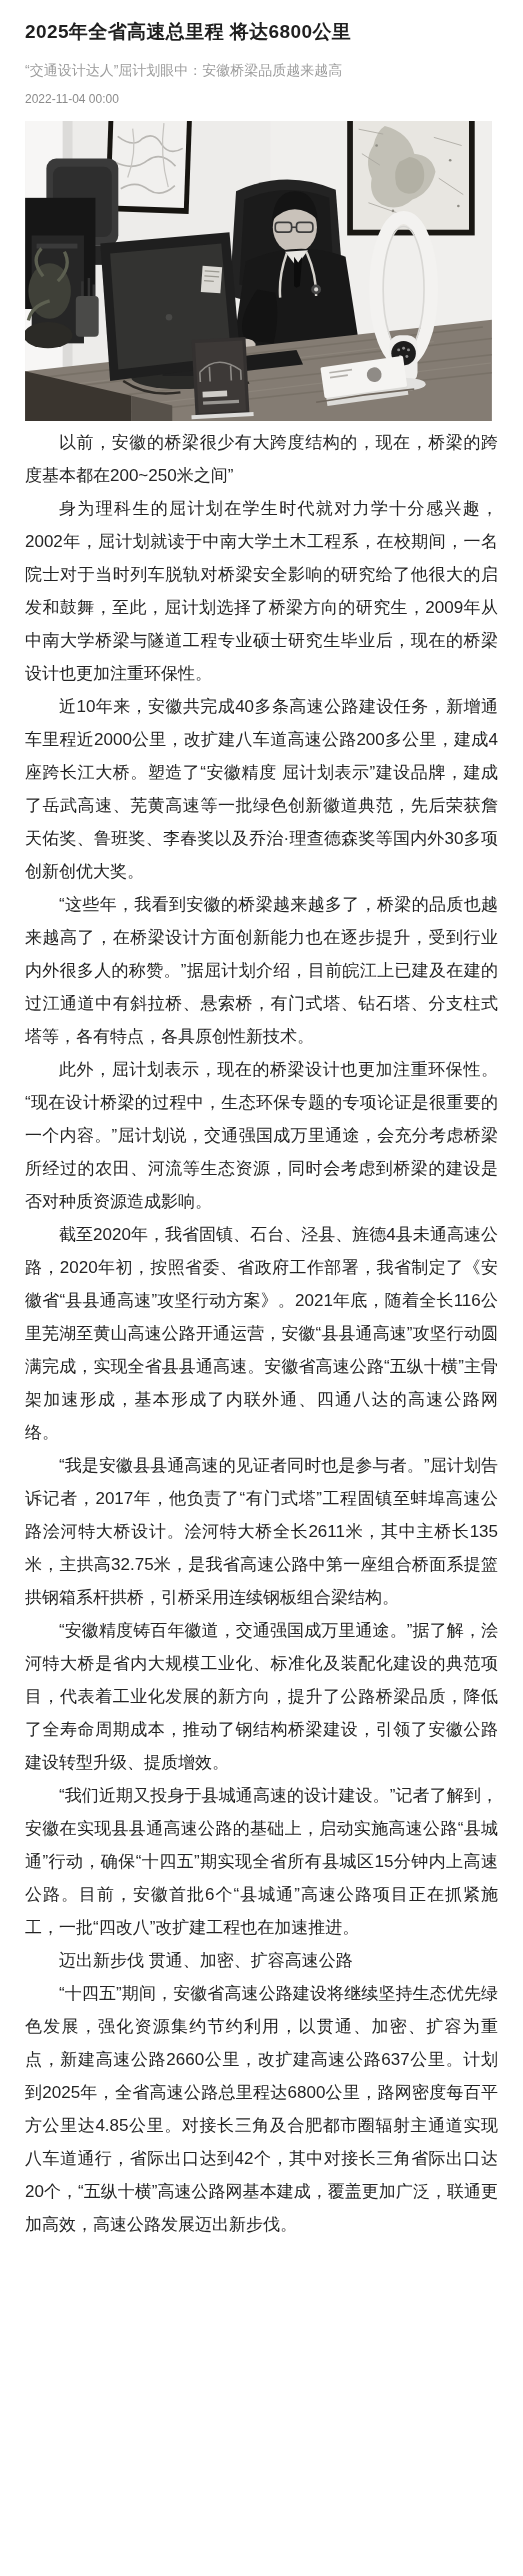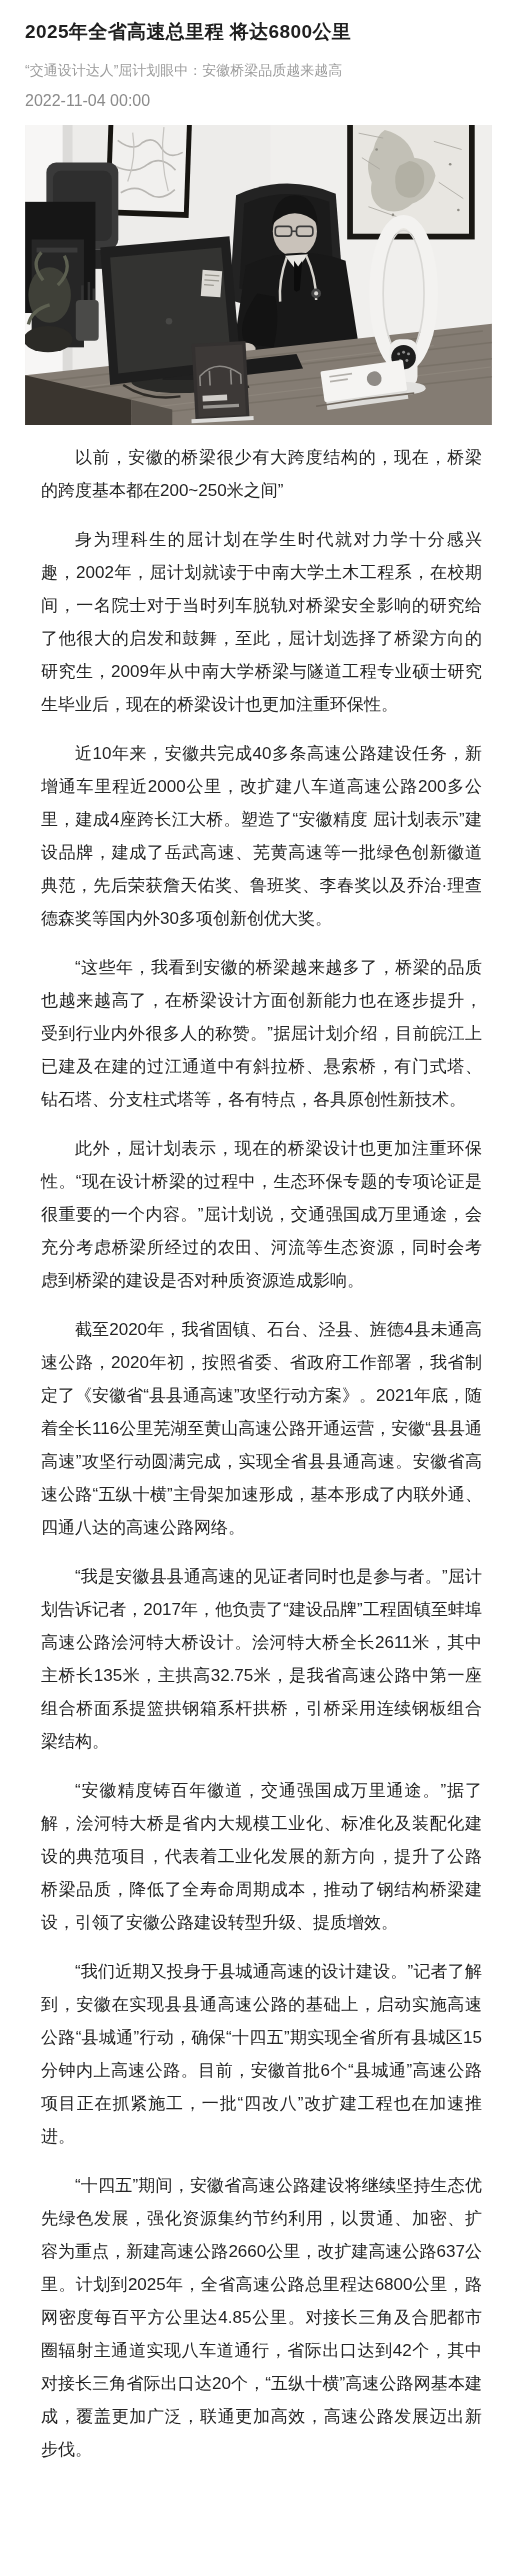--- a/index.html
+++ b/index.html
@@ -20,40 +20,40 @@
   }
   .subtitle {
     margin: 14px 0 0 0;
     font-size: 14px;
     line-height: 18px;
     font-weight: 400;
     color: #9d9d9d;
   }
   .date {
     margin: 12.3px 0 0 0;
-    font-size: 16px;
+    font-size: 12px;
     color: #8b8b8b;
   }
   .photo {
     margin: 15.5px 0 0 0;
     width: 467px;
     height: 300px;
     overflow: hidden;
     background: #edecea;
   }
   .photo svg { display: block; width: 467px; height: 300px; }
 
   .body {
     margin-top: 4.9px;
     font-size: 17px;
     line-height: 33px;
     text-align: justify;
     color: #242424;
   }
-  .body p { margin: 16px; text-indent: 2em; }
+  .body p { margin: 0; text-indent: 2em; }
 </style>
 </head>
 <body>
 
 <div class="page">
 
   <h1 class="title">2025年全省高速总里程 将达6800公里</h1>
 
   <h2 class="subtitle">“交通设计达人”屈计划眼中：安徽桥梁品质越来越高</h2>
 
@@ -185,20 +185,21 @@
     </svg>
   </figure>
 
   <div class="body">
       <p>以前，安徽的桥梁很少有大跨度结构的，现在，桥梁的跨度基本都在200~250米之间”</p>
       <p>身为理科生的屈计划在学生时代就对力学十分感兴趣，2002年，屈计划就读于中南大学土木工程系，在校期间，一名院士对于当时列车脱轨对桥梁安全影响的研究给了他很大的启发和鼓舞，至此，屈计划选择了桥梁方向的研究生，2009年从中南大学桥梁与隧道工程专业硕士研究生毕业后，现在的桥梁设计也更加注重环保性。</p>
       <p>近10年来，安徽共完成40多条高速公路建设任务，新增通车里程近2000公里，改扩建八车道高速公路200多公里，建成4座跨长江大桥。塑造了“安徽精度 屈计划表示”建设品牌，建成了岳武高速、芜黄高速等一批绿色创新徽道典范，先后荣获詹天佑奖、鲁班奖、李春奖以及乔治·理查德森奖等国内外30多项创新创优大奖。</p>
       <p>“这些年，我看到安徽的桥梁越来越多了，桥梁的品质也越来越高了，在桥梁设计方面创新能力也在逐步提升，受到行业内外很多人的称赞。”据屈计划介绍，目前皖江上已建及在建的过江通道中有斜拉桥、悬索桥，有门式塔、钻石塔、分支柱式塔等，各有特点，各具原创性新技术。</p>
       <p>此外，屈计划表示，现在的桥梁设计也更加注重环保性。“现在设计桥梁的过程中，生态环保专题的专项论证是很重要的一个内容。”屈计划说，交通强国成万里通途，会充分考虑桥梁所经过的农田、河流等生态资源，同时会考虑到桥梁的建设是否对种质资源造成影响。</p>
       <p>截至2020年，我省固镇、石台、泾县、旌德4县未通高速公路，2020年初，按照省委、省政府工作部署，我省制定了《安徽省“县县通高速”攻坚行动方案》。2021年底，随着全长116公里芜湖至黄山高速公路开通运营，安徽“县县通高速”攻坚行动圆满完成，实现全省县县通高速。安徽省高速公路“五纵十横”主骨架加速形成，基本形成了内联外通、四通八达的高速公路网络。</p>
-      <p>“我是安徽县县通高速的见证者同时也是参与者。”屈计划告诉记者，2017年，他负责了“建设品牌”工程固镇至蚌埠高速公路浍河特大桥设计。浍河特大桥全长2611米，其中主桥长135米，主拱高32.75米，是我省高速公路中第一座组合桥面系提篮拱钢箱系杆拱桥，引桥采用连续钢板组合梁结构。</p>
+      <p>“我是安徽县县通高速的见证者同时也是参与者。”屈计划告诉记者，2017年，他负责了“有门式塔”工程固镇至蚌埠高速公路浍河特大桥设计。浍河特大桥全长2611米，其中主桥长135米，主拱高32.75米，是我省高速公路中第一座组合桥面系提篮拱钢箱系杆拱桥，引桥采用连续钢板组合梁结构。</p>
       <p>“安徽精度铸百年徽道，交通强国成万里通途。”据了解，浍河特大桥是省内大规模工业化、标准化及装配化建设的典范项目，代表着工业化发展的新方向，提升了公路桥梁品质，降低了全寿命周期成本，推动了钢结构桥梁建设，引领了安徽公路建设转型升级、提质增效。</p>
       <p>“我们近期又投身于县城通高速的设计建设。”记者了解到，安徽在实现县县通高速公路的基础上，启动实施高速公路“县城通”行动，确保“十四五”期实现全省所有县城区15分钟内上高速公路。目前，安徽首批6个“县城通”高速公路项目正在抓紧施工，一批“四改八”改扩建工程也在加速推进。</p>
+      <p>迈出新步伐 贯通、加密、扩容高速公路</p>
       <p>“十四五”期间，安徽省高速公路建设将继续坚持生态优先绿色发展，强化资源集约节约利用，以贯通、加密、扩容为重点，新建高速公路2660公里，改扩建高速公路637公里。计划到2025年，全省高速公路总里程达6800公里，路网密度每百平方公里达4.85公里。对接长三角及合肥都市圈辐射主通道实现八车道通行，省际出口达到42个，其中对接长三角省际出口达20个，“五纵十横”高速公路网基本建成，覆盖更加广泛，联通更加高效，高速公路发展迈出新步伐。</p>
     </div>
 
 </div>
 
 
 </body></html>

